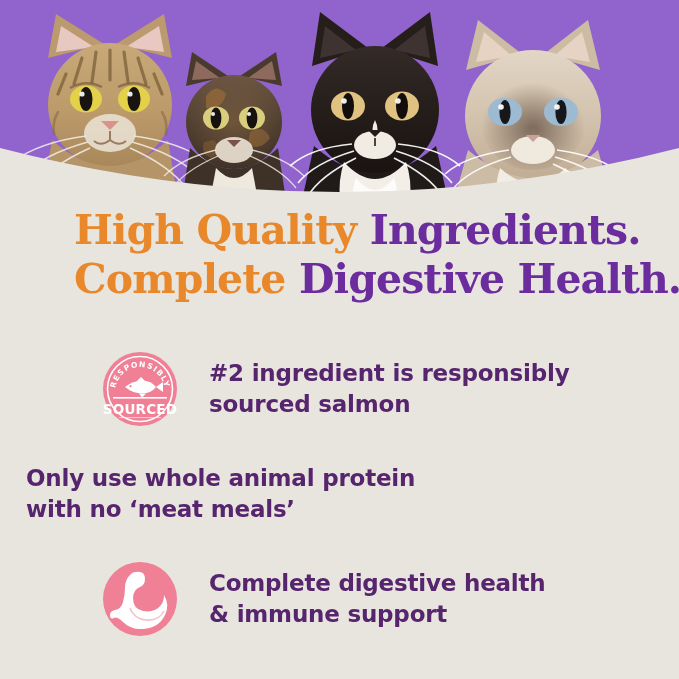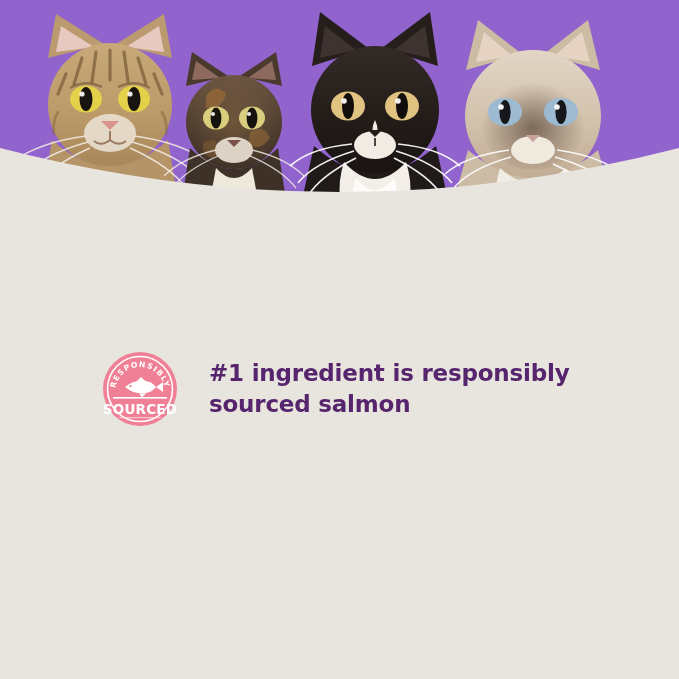--- a/index.html
+++ b/index.html
@@ -289,20 +289,24 @@
           <path d="M553 164 q40 18 52 36"></path>
         </g>
       </g>
     </svg>
 
     <svg class="hero-wave" viewBox="0 0 679 70" preserveAspectRatio="none">
       <path d="M0 18 Q 170 62 339.5 62 Q 509 62 679 18 L679 70 L0 70 Z" fill="#E8E5DE"></path>
     </svg>
   </div>
 
+  <div class="headline">
+    <span class="ln"><span class="t-orange">High Quality </span><span class="t-purple">Ingredients.</span></span>
+    <span class="ln"><span class="t-orange">Complete </span><span class="t-purple">Digestive Health.</span></span>
+  </div>
 
   <div class="benefits">
 
     <div class="benefit">
       <div class="badge">
         <svg viewBox="0 0 86 86">
           <defs>
             <path id="arcPath" d="M 18 46 A 25 25 0 0 1 68 46" fill="none"></path>
           </defs>
           <circle cx="43" cy="43" r="37" fill="#F08096"></circle>
@@ -316,22 +320,41 @@
             <path d="M59 41 l7 -5 v10 Z"></path>
             <path d="M40 35 l4 -4 l4 4 Z"></path>
             <path d="M42 47.5 l3 4 l4 -4 Z"></path>
           </g>
           <circle cx="33.5" cy="40.2" r="1.1" fill="#F08096"></circle>
           <rect x="16" y="51" width="54" height="1.6" fill="#FFFFFF"></rect>
           <text x="43" y="67.5" text-anchor="middle" font-family="'DejaVu Sans','Liberation Sans',sans-serif" font-size="13.5" font-weight="bold" fill="#FFFFFF" letter-spacing="0.2">SOURCED</text>
           <rect x="22" y="71" width="42" height="1.1" fill="#FFFFFF" opacity="0.55"></rect>
         </svg>
       </div>
-      <div class="benefit-text">#1 ingredient is responsibly
+      <div class="benefit-text">#2 ingredient is responsibly
 sourced salmon</div>
     </div>
 
     <div class="benefit">
+      <div class="benefit-text">Only use whole animal protein
+with no ‘meat meals’</div>
     </div>
 
+    <div class="benefit">
+      <div class="badge">
+        <svg viewBox="0 0 86 86">
+          <circle cx="43" cy="43" r="37" fill="#F08096"></circle>
+
+          <path d="M38 16 q10 -2 10 7 q0 6 -5 8 q-7 3 -7 11 q0 11 10 13 q12 2 18 -6 q3 -4 3 -10
+                   q6 10 1 20 q-6 13 -22 14 q-12 1 -20 -7 q-6 -6 -9 -4 q-4 2 -4 -3 q0 -4 5 -5
+                   q6 -1 8 -8 q2 -8 2 -14 q0 -9 6 -14 q2 -2 4 -2 Z" fill="#FFFFFF"></path>
+
+          <path d="M33 52 q4 11 16 12 q13 1 18 -9" fill="none" stroke="#F08096" stroke-width="1.6" opacity="0.5"></path>
+
+          <path d="M56 36 q3.2 -4.2 6.4 -0.8 q3.2 3.4 -6.4 11 q-9.6 -7.6 -6.4 -11 q3.2 -3.4 6.4 0.8 Z" fill="#F08096"></path>
+        </svg>
+      </div>
+      <div class="benefit-text">Complete digestive health
+&amp; immune support</div>
+    </div>
 
   </div>
 </div>
 
 </body></html>

